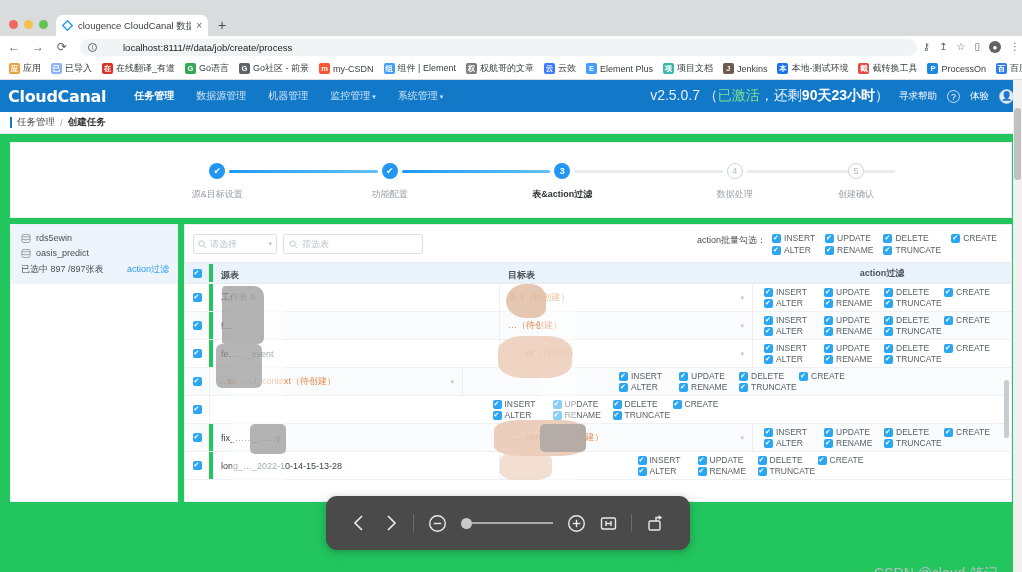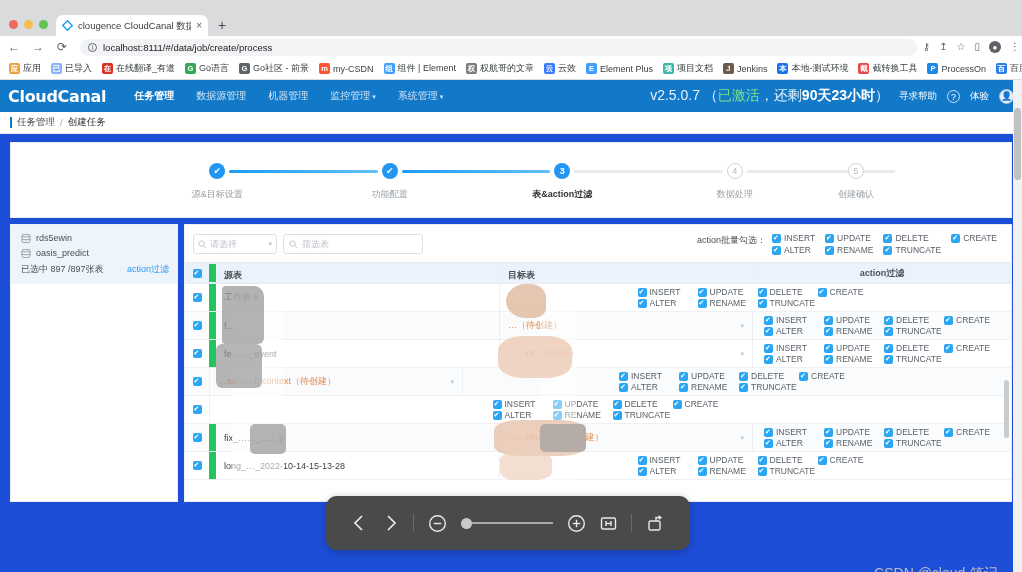--- a/index.html
+++ b/index.html
@@ -53,38 +53,38 @@
     display:flex; align-items:center; justify-content:center;
     font-size:12px; cursor:pointer; flex:0 0 auto;
   }
   .omnibox{
     flex:1 1 auto; height:17px; margin:0 6px 0 8px;
     background:#f1f3f4; border-radius:9px; display:flex; align-items:center;
     padding:0 8px; gap:6px; cursor:text;
   }
   .omni-info{ width:9px; height:9px; border:1px solid #5f6368; border-radius:50%;
      font-size:7px; line-height:8px; text-align:center; color:#5f6368; flex:0 0 auto;}
-  .omni-url{ font-size:9.5px; color:#202124; white-space:nowrap; overflow:hidden;}
+  .omni-url{ font-size:9.5px; color:#202124; white-space:nowrap; overflow:hidden;margin-left:20px;}
   .omni-icons{ display:flex; align-items:center; gap:9px; padding-right:2px;}
   .t-icon{ color:#5f6368; font-size:10px; cursor:pointer; line-height:1;}
   .profile-av{ width:12px;height:12px;border-radius:50%;background:#5f6368;
     display:flex;align-items:center;justify-content:center;color:#fff;font-size:8px;}
 
   .bookmarks{
     position:absolute; left:0; top:58px; width:1022px; height:22px;
     background:#ffffff; border-bottom:1px solid #dadce0;
     display:flex; align-items:center; padding:0 4px; gap:0px; overflow:hidden;
   }
   .bm{ display:flex; align-items:center; gap:3px; padding:1px 5px; cursor:pointer; flex:0 0 auto;}
   .bm-ico{ width:11px; height:11px; border-radius:2px; display:flex;
      align-items:center; justify-content:center; font-size:7.5px; color:#fff; font-weight:bold; flex:0 0 auto;}
   .bm-lbl{ font-size:9px; color:#3c4043; white-space:nowrap;}
 
   
-  .app{ position:absolute; left:0; top:80px; width:1022px; height:492px; background:#1d4ed8; overflow:hidden;}
+  .app{ position:absolute; left:0; top:80px; width:1022px; height:492px; background:#22c55e; overflow:hidden;}
   .appbar{
     position:relative; height:32px; background:#1278c8;
     display:flex; align-items:center; padding-left:8px;
   }
   .logo{ font-size:16px; font-weight:bold; color:#fff; letter-spacing:-0.3px;
      font-family:"DejaVu Sans", sans-serif; margin-right:28px; white-space:nowrap;}
   .nav{ display:flex; align-items:center; gap:22px;}
   .nav-item{ font-size:10px; color:#cfe4f5; cursor:pointer; white-space:nowrap;}
   .nav-item.active{ color:#ffffff; font-weight:bold;}
   .nav-caret{ font-size:7px; margin-left:2px;}
@@ -97,21 +97,21 @@
       color:#fff;font-size:9px;line-height:12px;text-align:center;cursor:pointer;}
   .exp{font-size:9.5px;color:#fff;white-space:nowrap;cursor:pointer;}
   .avatar{width:15px;height:15px;border-radius:50%;background:#e9eef3;border:1px solid #9fc3e0;
      display:flex;align-items:center;justify-content:center;font-size:9px;cursor:pointer;}
 
   .crumbbar{ height:22px; background:#ffffff; border-bottom:1px solid #e6e8eb;
      display:flex; align-items:center; padding-left:10px; gap:5px;}
   .crumb-tick{ width:2px; height:11px; background:#1278c8;}
   .crumb{ font-size:9.5px; color:#444; cursor:pointer;}
   .crumb-sep{ font-size:9.5px; color:#aaa;}
-  .crumb.cur{ color:#333; font-weight:normal; cursor:default;}
+  .crumb.cur{ color:#333; font-weight:bold; cursor:default;}
 
   .content{ padding:8px 10px 0 10px; }
 
   
   .steps-card{ background:#ffffff; border:1px solid #ebeef2; height:76px;
       display:flex; align-items:center; justify-content:center;}
   .steps{ display:flex; align-items:flex-start; width:760px; padding-top:4px;}
   .step{ position:relative; flex:1 1 0; display:flex; flex-direction:column; align-items:center;}
   .step:last-child{ flex:0 0 auto; width:70px;}
   .circ{ width:16px; height:16px; border-radius:50%; display:flex; align-items:center;
@@ -151,21 +151,21 @@
   .bulk-grid{ display:grid; grid-template-columns:repeat(4,auto); gap:2px 10px;}
   .cbx{ display:flex; align-items:center; gap:3px; cursor:pointer;}
   .box{ width:9px; height:9px; border-radius:2px; background:#2ba6f2; flex:0 0 auto; position:relative;}
   .box::after{ content:"✔"; position:absolute; left:1px; top:-1px; font-size:7px; color:#fff; line-height:10px;}
   .cbx-lbl{ font-size:8.5px; color:#5a6068; white-space:nowrap;}
 
   
   .tbl{ position:relative; }
   .thead{ display:flex; background:#eaf3fb; border-top:1px solid #e9ecef; border-bottom:1px solid #e9ecef; height:22px; align-items:center;}
   .c-chk{ width:24px; flex:0 0 auto; display:flex; align-items:center; justify-content:center;}
-  .c-src{ width:290px; flex:0 0 auto; padding-left:8px; border-left:7px solid #22c55e;}
+  .c-src{ width:290px; flex:0 0 auto; padding-left:8px; border-left:4px solid #22c55e;}
   .c-tgt{ width:253px; flex:0 0 auto; padding-left:8px; border-left:1px solid #eceff3;}
   .c-act{ flex:1 1 auto; border-left:1px solid #eceff3; display:flex; justify-content:center;}
   .th{ font-size:9px; color:#4a5056; font-weight:bold;}
   .tbody{ height:210px; overflow:hidden; position:relative;}
   .trow{ display:flex; align-items:stretch; border-bottom:1px solid #eef0f3; min-height:27.5px;}
   .trow:nth-child(even){ background:#fafbfc;}
   .cell{ display:flex; align-items:center;}
   .src-txt{ font-size:9px; color:#3d4349; white-space:nowrap; overflow:hidden;}
   .tgt-wrap{ display:flex; align-items:center; width:100%; padding-right:8px;}
   .tgt-txt{ font-size:9px; color:#e08b4e; white-space:nowrap; overflow:hidden; flex:1 1 auto;}
@@ -482,20 +482,26 @@
                 <span class="th">action过滤</span>
               </div>
             </div>
             <div class="tbody" id="tbody">
                 <div class="trow">
                   <div class="c-chk cell">
                     <span class="box"></span>
                   </div>
                   <div class="c-src cell">
                     <span class="src-txt">工作表 6</span>
+                  </div>
+                  <div class="c-tgt cell">
+                    <span class="tgt-wrap">
+                      <span class="tgt-txt">表 1（待创建）</span>
+                      <span class="tgt-caret">▾</span>
+                    </span>
                   </div>
                   <div class="c-act cell">
                     <div class="act-grid">
                       <div class="cbx">
                         <span class="box"></span>
                         <span class="cbx-lbl">INSERT</span>
                       </div>
                       <div class="cbx">
                         <span class="box"></span>
                         <span class="cbx-lbl">UPDATE</span>

